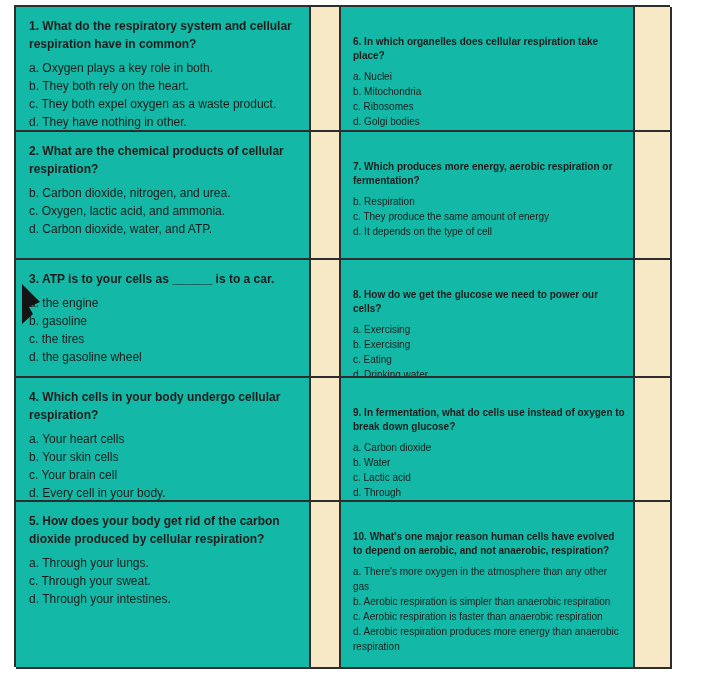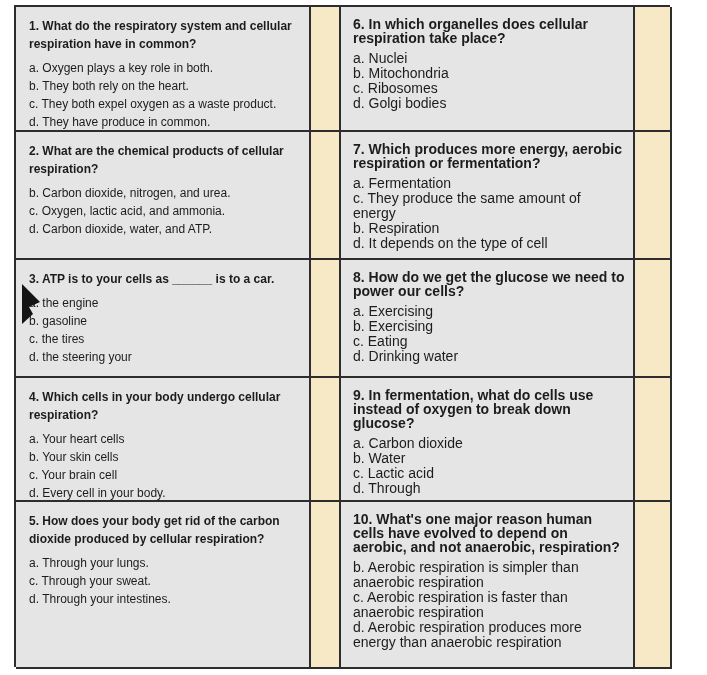--- a/index.html
+++ b/index.html
@@ -29,38 +29,38 @@
     box-sizing: border-box;
     background: #fefefe;
   }
   .cell {
     border-right: 2px solid #2d2d2d;
     border-bottom: 2px solid #2d2d2d;
     box-sizing: border-box;
     overflow: hidden;
   }
   .q-cell {
-    background: #e5e5e5;
+    background: #14b8a6;
     color: #1c1c1c;
   }
   .a-cell {
     
   }
   .side-left {
     padding: 10px 4px 0 13px;
     font-size: 12px;
     line-height: 18px;
   }
   .side-left .q-title {
     font-weight: bold;
     margin: 0 0 6px 0;
   }
   .side-right {
-    padding: 10px 8px 0 12px;
-    font-size: 14px;
+    padding: 28px 8px 0 12px;
+    font-size: 10px;
     line-height: 15px;
   }
   .side-right .q-title {
     font-weight: bold;
     line-height: 14px;
     margin: 0 0 6px 0;
   }
   .q-option {
     margin: 0;
   }
@@ -76,21 +76,21 @@
 <body>
 
 <div class="page">
   <div class="quiz-table">
       <div class="cell q-cell side-left">
         <div class="q-title">1. What do the respiratory system and cellular respiration have in common?</div>
         <div class="q-options">
           <div class="q-option">a. Oxygen plays a key role in both.</div>
           <div class="q-option">b. They both rely on the heart.</div>
           <div class="q-option">c. They both expel oxygen as a waste product.</div>
-          <div class="q-option">d. They have produce in common.</div>
+          <div class="q-option">d. They have nothing in other.</div>
         </div>
       </div>
       <div class="cell a-cell" style="background: rgb(247, 233, 197);"></div>
       <div class="cell q-cell side-right">
         <div class="q-title">6. In which organelles does cellular respiration take place?</div>
         <div class="q-options">
           <div class="q-option">a. Nuclei</div>
           <div class="q-option">b. Mitochondria</div>
           <div class="q-option">c. Ribosomes</div>
           <div class="q-option">d. Golgi bodies</div>
@@ -102,34 +102,33 @@
         <div class="q-options">
           <div class="q-option">b. Carbon dioxide, nitrogen, and urea.</div>
           <div class="q-option">c. Oxygen, lactic acid, and ammonia.</div>
           <div class="q-option">d. Carbon dioxide, water, and ATP.</div>
         </div>
       </div>
       <div class="cell a-cell" style="background: rgb(247, 233, 197);"></div>
       <div class="cell q-cell side-right">
         <div class="q-title">7. Which produces more energy, aerobic respiration or fermentation?</div>
         <div class="q-options">
-          <div class="q-option">a. Fermentation</div>
+          <div class="q-option">b. Respiration</div>
           <div class="q-option">c. They produce the same amount of energy</div>
-          <div class="q-option">b. Respiration</div>
           <div class="q-option">d. It depends on the type of cell</div>
         </div>
       </div>
       <div class="cell a-cell" style="background: rgb(247, 233, 197);"></div>
       <div class="cell q-cell side-left">
         <div class="q-title">3. ATP is to your cells as ______ is to a car.</div>
         <div class="q-options">
           <div class="q-option">a. the engine</div>
           <div class="q-option">b. gasoline</div>
           <div class="q-option">c. the tires</div>
-          <div class="q-option">d. the steering your</div>
+          <div class="q-option">d. the gasoline wheel</div>
         </div>
       </div>
       <div class="cell a-cell" style="background: rgb(247, 233, 197);"></div>
       <div class="cell q-cell side-right">
         <div class="q-title">8. How do we get the glucose we need to power our cells?</div>
         <div class="q-options">
           <div class="q-option">a. Exercising</div>
           <div class="q-option">b. Exercising</div>
           <div class="q-option">c. Eating</div>
           <div class="q-option">d. Drinking water</div>
@@ -161,20 +160,21 @@
         <div class="q-options">
           <div class="q-option">a. Through your lungs.</div>
           <div class="q-option">c. Through your sweat.</div>
           <div class="q-option">d. Through your intestines.</div>
         </div>
       </div>
       <div class="cell a-cell" style="background: rgb(247, 233, 197);"></div>
       <div class="cell q-cell side-right">
         <div class="q-title">10. What's one major reason human cells have evolved to depend on aerobic, and not anaerobic, respiration?</div>
         <div class="q-options">
+          <div class="q-option">a. There's more oxygen in the atmosphere than any other gas</div>
           <div class="q-option">b. Aerobic respiration is simpler than anaerobic respiration</div>
           <div class="q-option">c. Aerobic respiration is faster than anaerobic respiration</div>
           <div class="q-option">d. Aerobic respiration produces more energy than anaerobic respiration</div>
         </div>
       </div>
       <div class="cell a-cell" style="background: rgb(247, 233, 197);"></div>
     </div>
   <svg class="pointer" viewBox="0 0 18 42" xmlns="http://www.w3.org/2000/svg">
     <polygon points="0,0 18,18 7,23 11,30 0,40" fill="#141414"></polygon>
   </svg>

